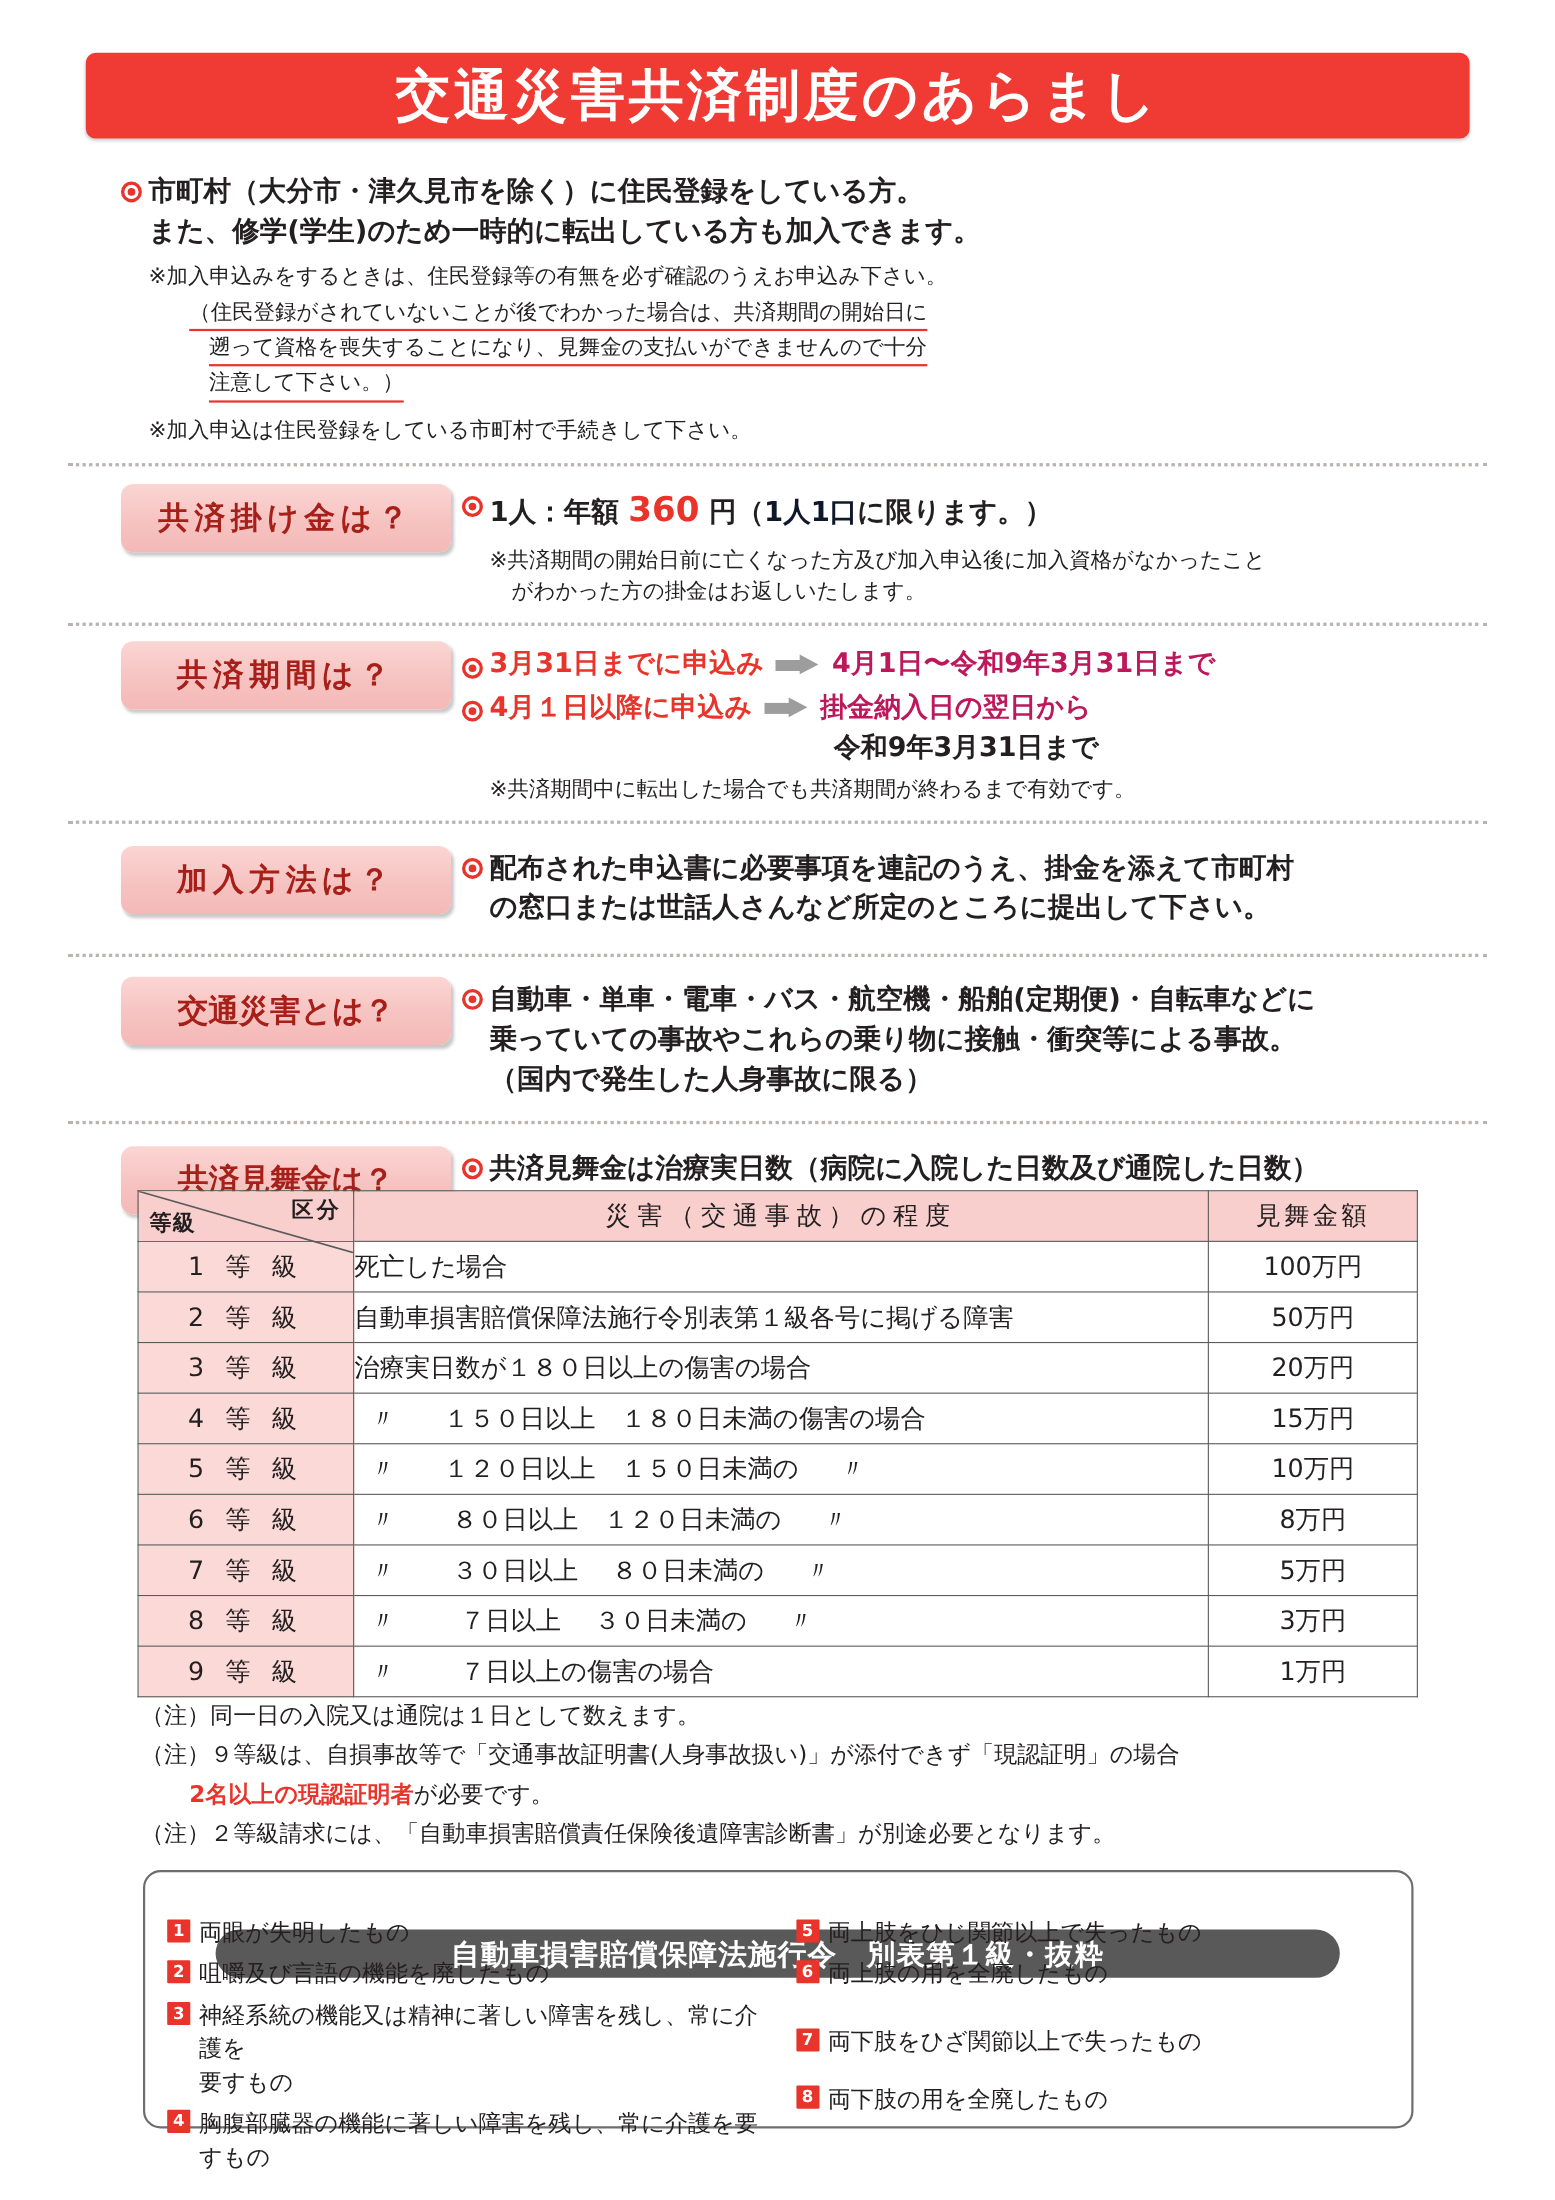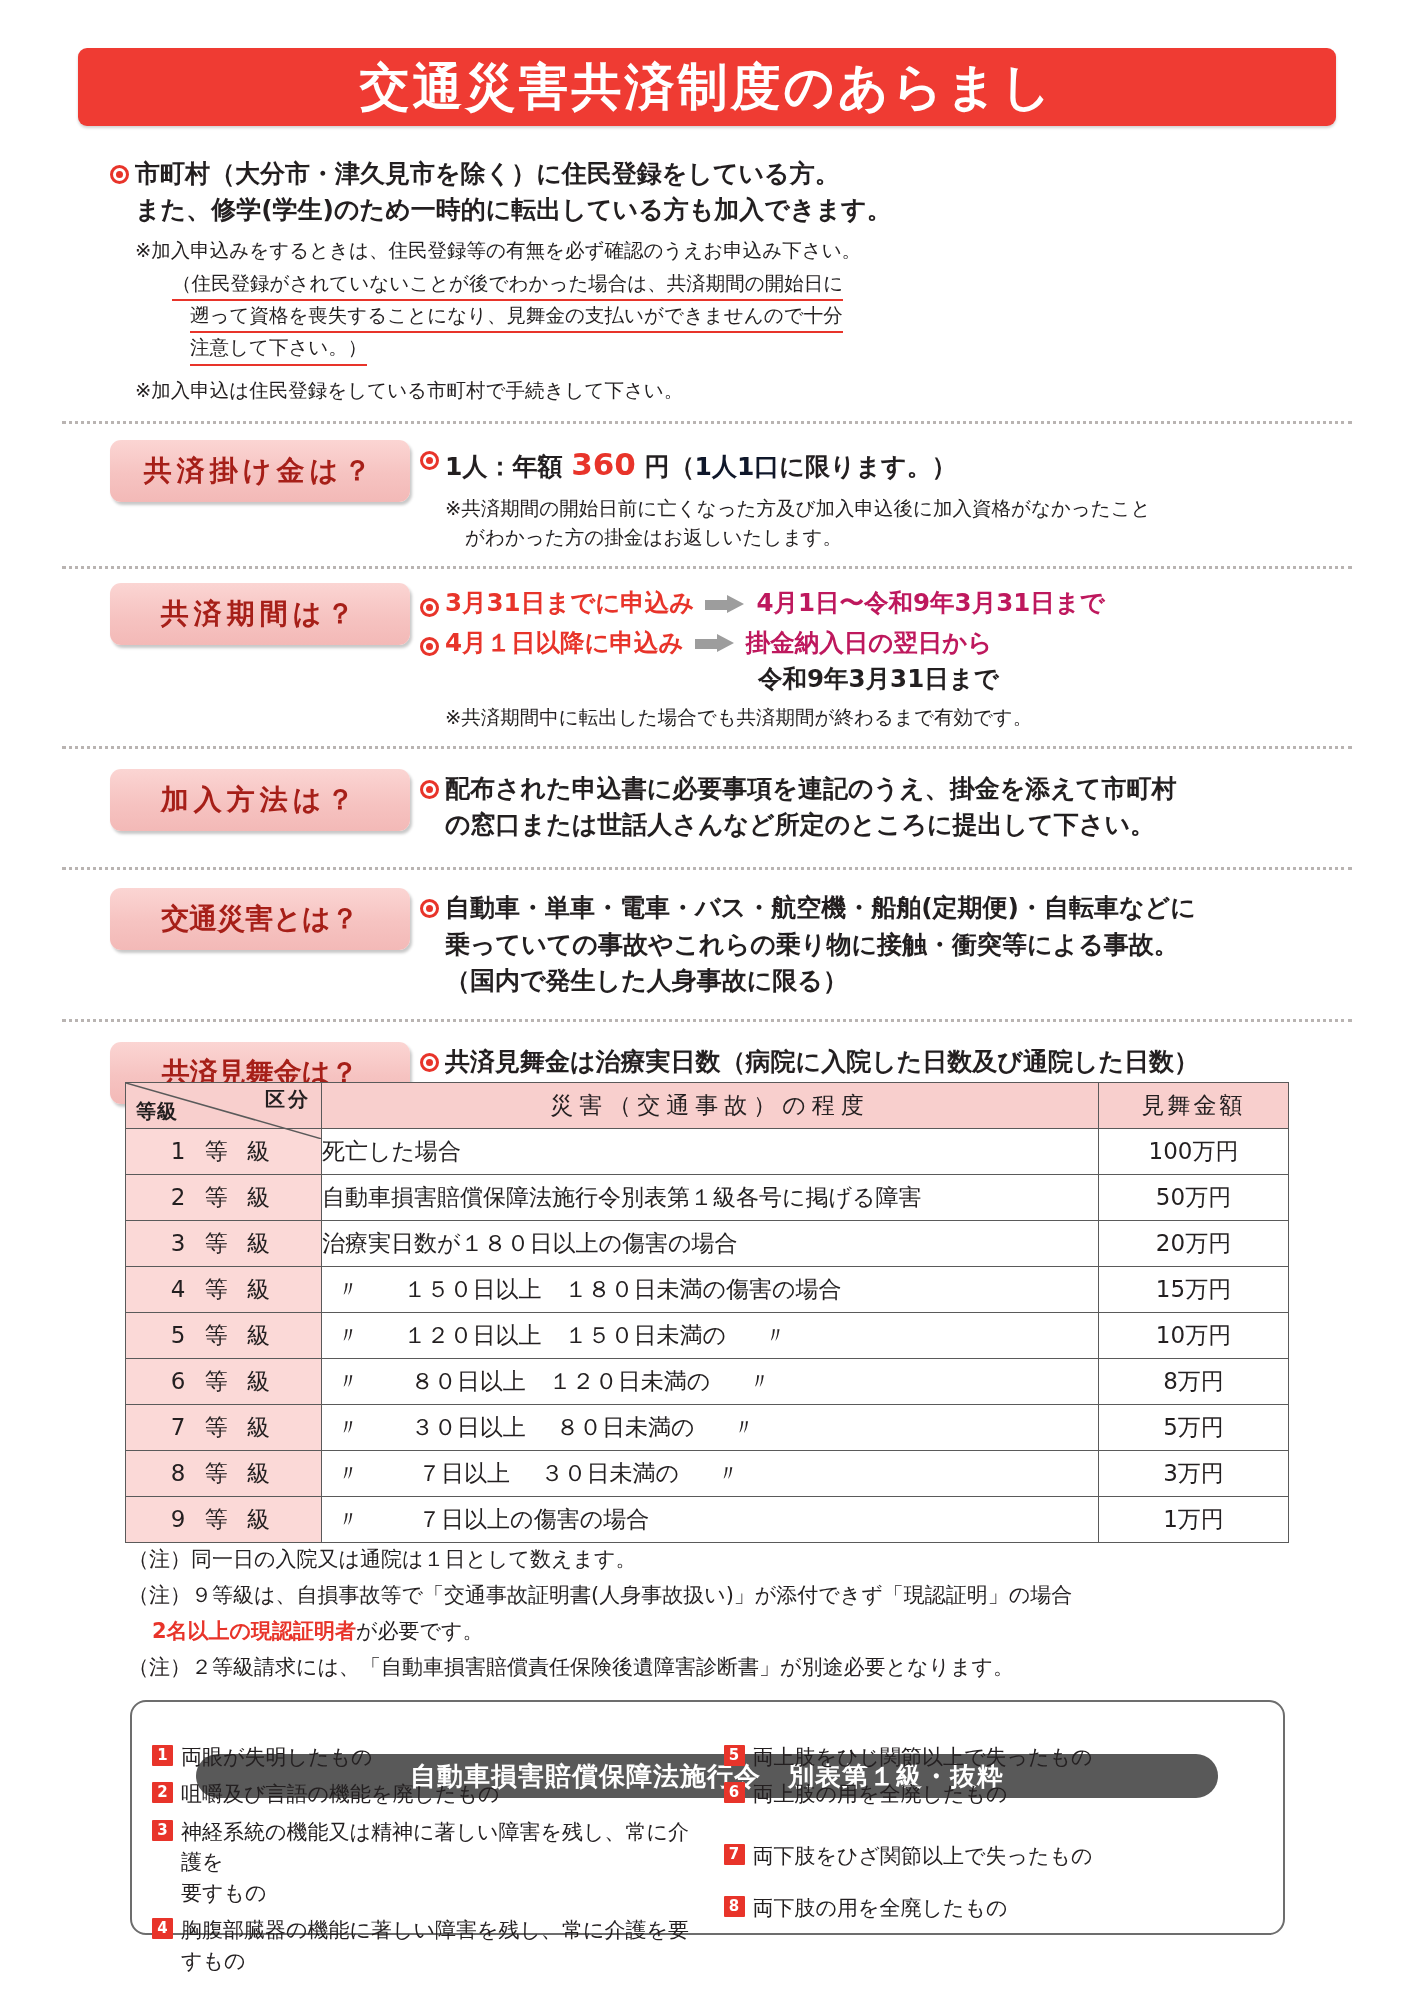--- a/index.html
+++ b/index.html
@@ -218,21 +218,21 @@
   
   .tbl-notes{
     position:absolute;
     left:128px;top:1542px;
     width:1200px;
     font-size:21px;
     line-height:1.62;
     color:#231f20;
   }
   .tbl-notes .n{margin-bottom:2px;}
-  .tbl-notes .sub{margin-left:24px;}
+  .tbl-notes .sub{margin-left:44px;}
 
   
   .bottom-box{
     position:absolute;
     left:130px;top:1700px;
     width:1155px;height:235px;
     border:2px solid #6d6d6d;
     border-radius:16px;
     box-sizing:border-box;
   }

